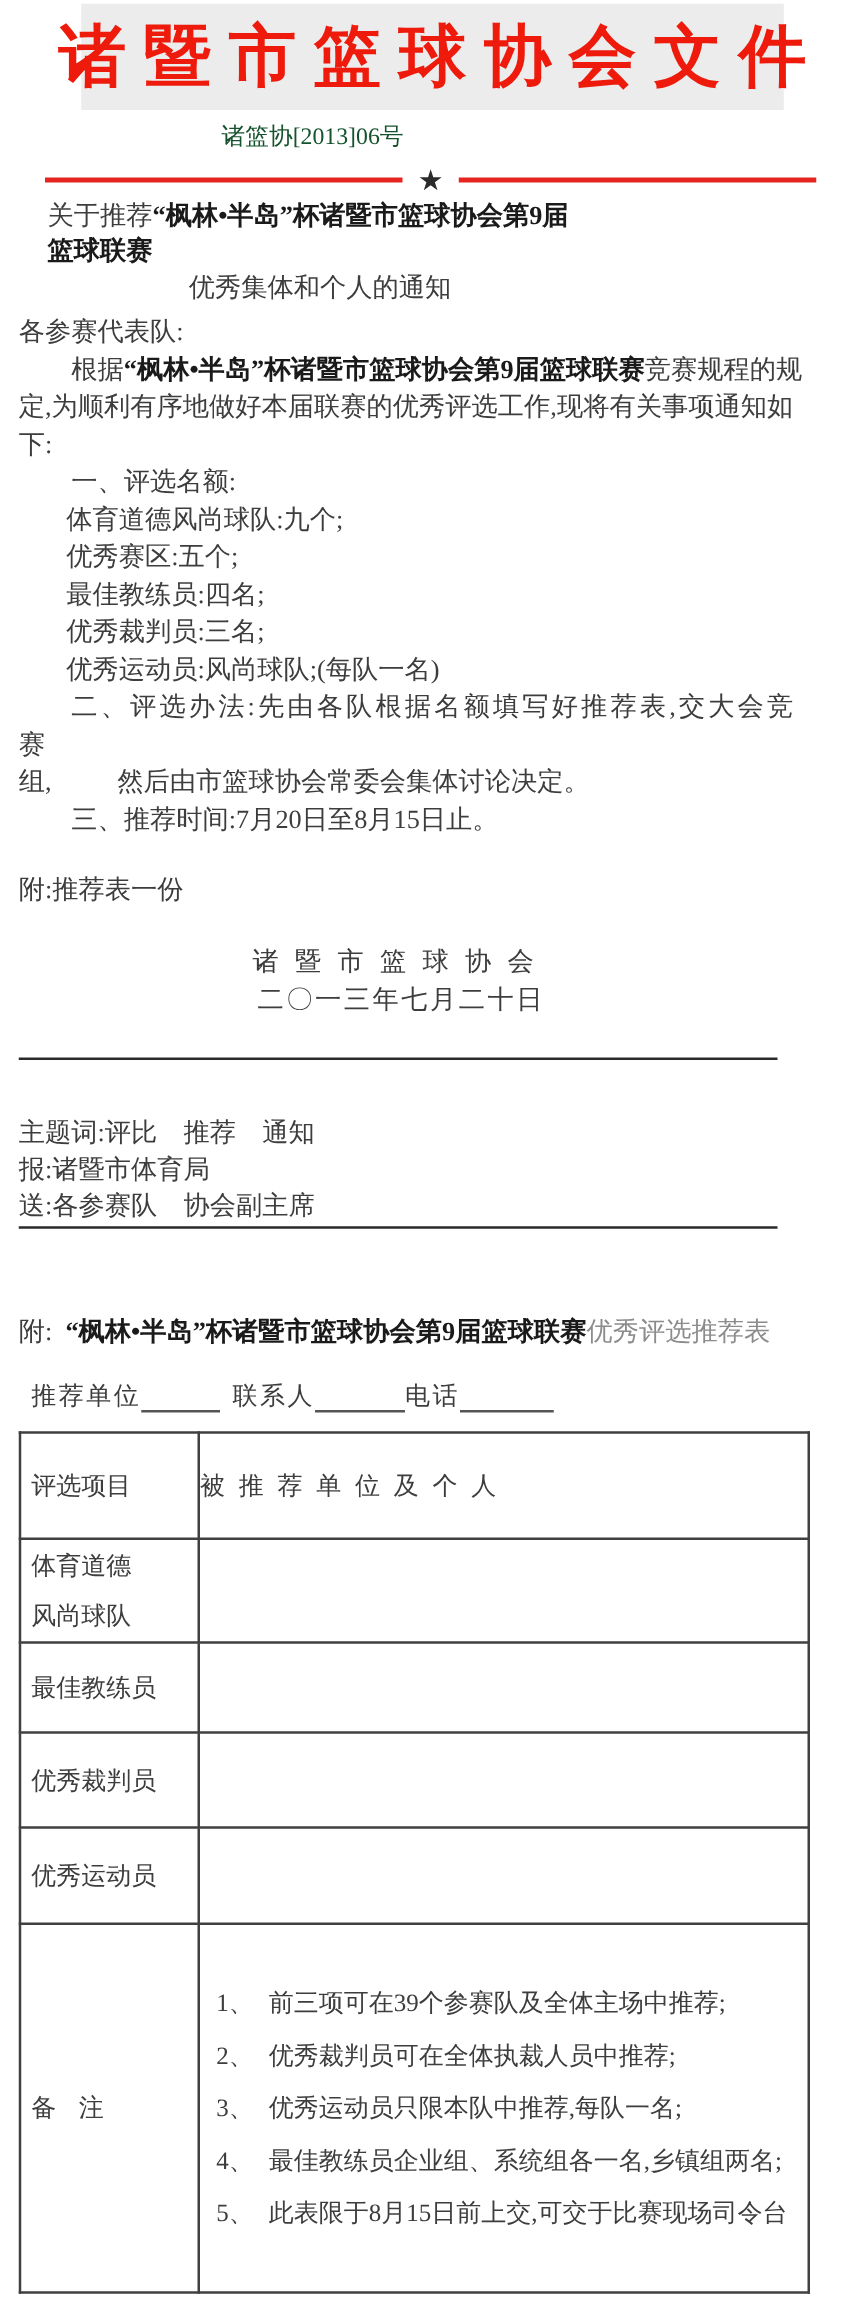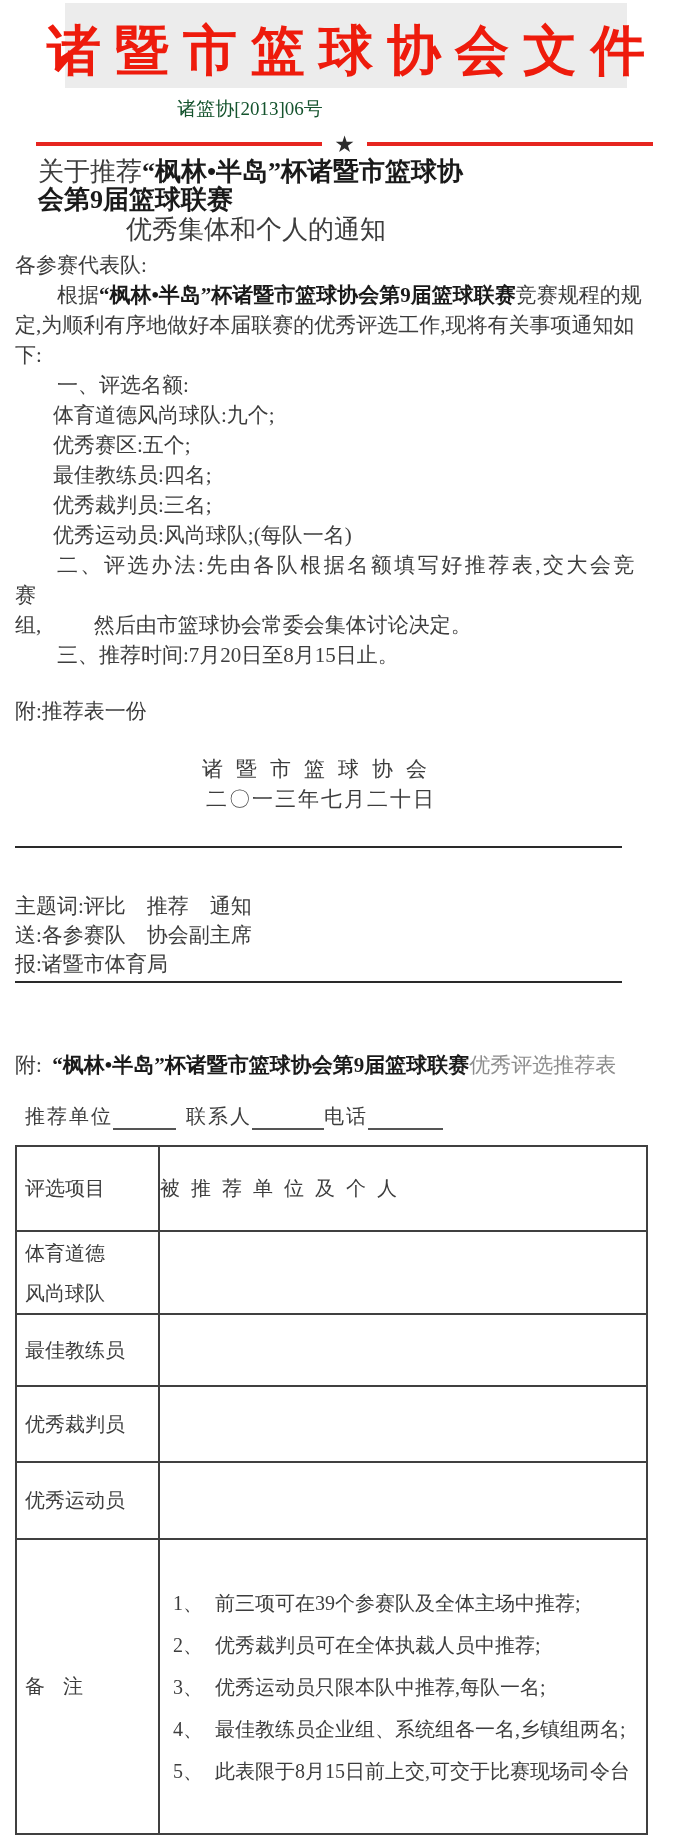--- a/index.html
+++ b/index.html
@@ -6,30 +6,30 @@
   .page{
     width:689px;height:1839px;background:#fff;overflow:hidden;position:relative;
     font-family:"Liberation Serif","DejaVu Serif",serif;color:#3d3d3d;
   }
   [data-bind]{white-space:pre-wrap;}
   p{margin:0;}
   .b{font-weight:bold;color:#1a1a1a;}
   .light{color:#8c8c8c;}
 
   .org-banner{margin:3px 62px 0 65px;height:85px;background:var(--header-bg,#ececec);
-    display:flex;align-items:flex-end;justify-content:center;}
+    display:flex;align-items:center;justify-content:center;}
   .org-title{font-family:"Liberation Sans","DejaVu Sans",sans-serif;font-weight:bold;
     font-size:54px;color:var(--header-red,#ee1b0c);letter-spacing:14px;padding-left:14px;white-space:nowrap;}
   .doc-number{width:500px;text-align:center;font-size:19px;margin-top:8px;color:#14532d;}
 
   .rule{display:flex;align-items:center;margin:10px 36px 0 36px;height:24px;}
   .rule .seg{flex:1;height:4px;background:var(--rule-red,#e62520);}
   .rule .star{font-size:23px;color:var(--star-black,#2b2b2b);margin:0 12px;line-height:1;}
 
-  .title-block{margin:2px 0 0 38px;width:436px;font-size:26px;line-height:28px;color:#3d3d3d;}
+  .title-block{margin:2px 0 0 38px;width:436px;font-size:21px;line-height:28px;color:#3d3d3d;}
   .t2{text-align:center;margin-top:2px;}
 
   .body-text{margin:6px 42px 0 15px;font-size:21px;line-height:30px;}
   .indent{text-indent:42px;}
   .quota{padding-left:38px;}
   .spread{letter-spacing:2.5px;}
   .attach-note{margin-top:26px;}
 
   .sig{width:612px;text-align:center;margin-top:28px;font-size:21px;line-height:30px;}
   .sig-name{letter-spacing:13px;}
@@ -98,22 +98,22 @@
     <div class="sig">
       <div class="sig-name" data-bind="body.signature">诸暨市篮球协会</div>
       <div class="sig-date" data-bind="body.date">二〇一三年七月二十日</div>
     </div>
   </div>
 
   <div class="divider d1"></div>
 
   <div class="meta">
     <p data-bind="footer.subject">主题词:评比    推荐    通知</p>
+    <p data-bind="footer.reported_to">报:诸暨市体育局</p>
     <p data-bind="footer.sent_to">送:各参赛队    协会副主席</p>
-    <p data-bind="footer.reported_to">报:诸暨市体育局</p>
   </div>
 
   <div class="divider d2"></div>
 
   <div class="attach-title"><span data-bind="attachment.title_prefix">附:  </span><span class="b" data-bind="attachment.title_bold">“枫林•半岛”杯诸暨市篮球协会第9届篮球联赛</span><span class="light" data-bind="attachment.title_suffix">优秀评选推荐表</span></div>
 
   <div class="form-line">
     <span data-bind="attachment.form.unit_label">推荐单位</span><span class="blank blank1"></span><span data-bind="attachment.form.contact_label">联系人</span><span class="blank blank2"></span><span data-bind="attachment.form.phone_label">电话</span><span class="blank blank3"></span>
   </div>
 

